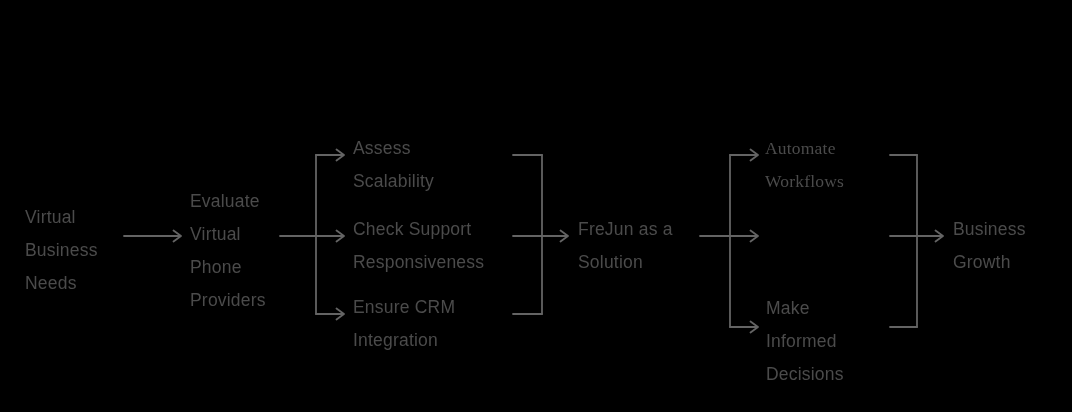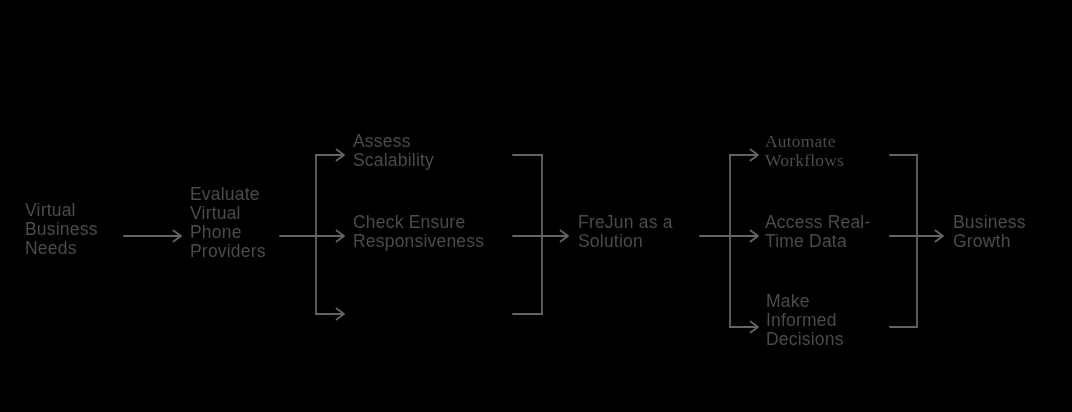--- a/index.html
+++ b/index.html
@@ -31,21 +31,21 @@
     stroke: var(--color-line);
     stroke-width: 1.8;
     fill: none;
     stroke-linecap: round;
     stroke-linejoin: round;
   }
   .node {
     position: absolute;
     color: var(--color-text);
     font-size: 17.5px;
-    line-height: 19px;
+    line-height: 33px;
     font-weight: 500;
     letter-spacing: 0.2px;
     white-space: pre-line;
   }
 </style>
 </head>
 <body>
 
 <div class="canvas">
 
@@ -79,32 +79,32 @@
 Needs</div>
 
   <div class="node" style="left:190px; top:185px;">Evaluate
 Virtual
 Phone
 Providers</div>
 
   <div class="node" style="left:353px; top:131.5px;">Assess
 Scalability</div>
 
-  <div class="node" style="left:353px; top:212.5px;">Check Ensure
+  <div class="node" style="left:353px; top:212.5px;">Check Support
 Responsiveness</div>
 
+  <div class="node" style="left:353px; top:290.5px;">Ensure CRM
+Integration</div>
 
   <div class="node" style="left:578px; top:212.5px;">FreJun as a
 Solution</div>
 
   <div class="node" style="left:765px; top:131.5px;font-family:Liberation Serif, serif;">Automate
 Workflows</div>
 
-  <div class="node" style="left:765px; top:212.5px;">Access Real-
-Time Data</div>
 
   <div class="node" style="left:766px; top:292px;">Make
 Informed
 Decisions</div>
 
   <div class="node" style="left:953px; top:212.5px;">Business
 Growth</div>
 
 </div>
 

